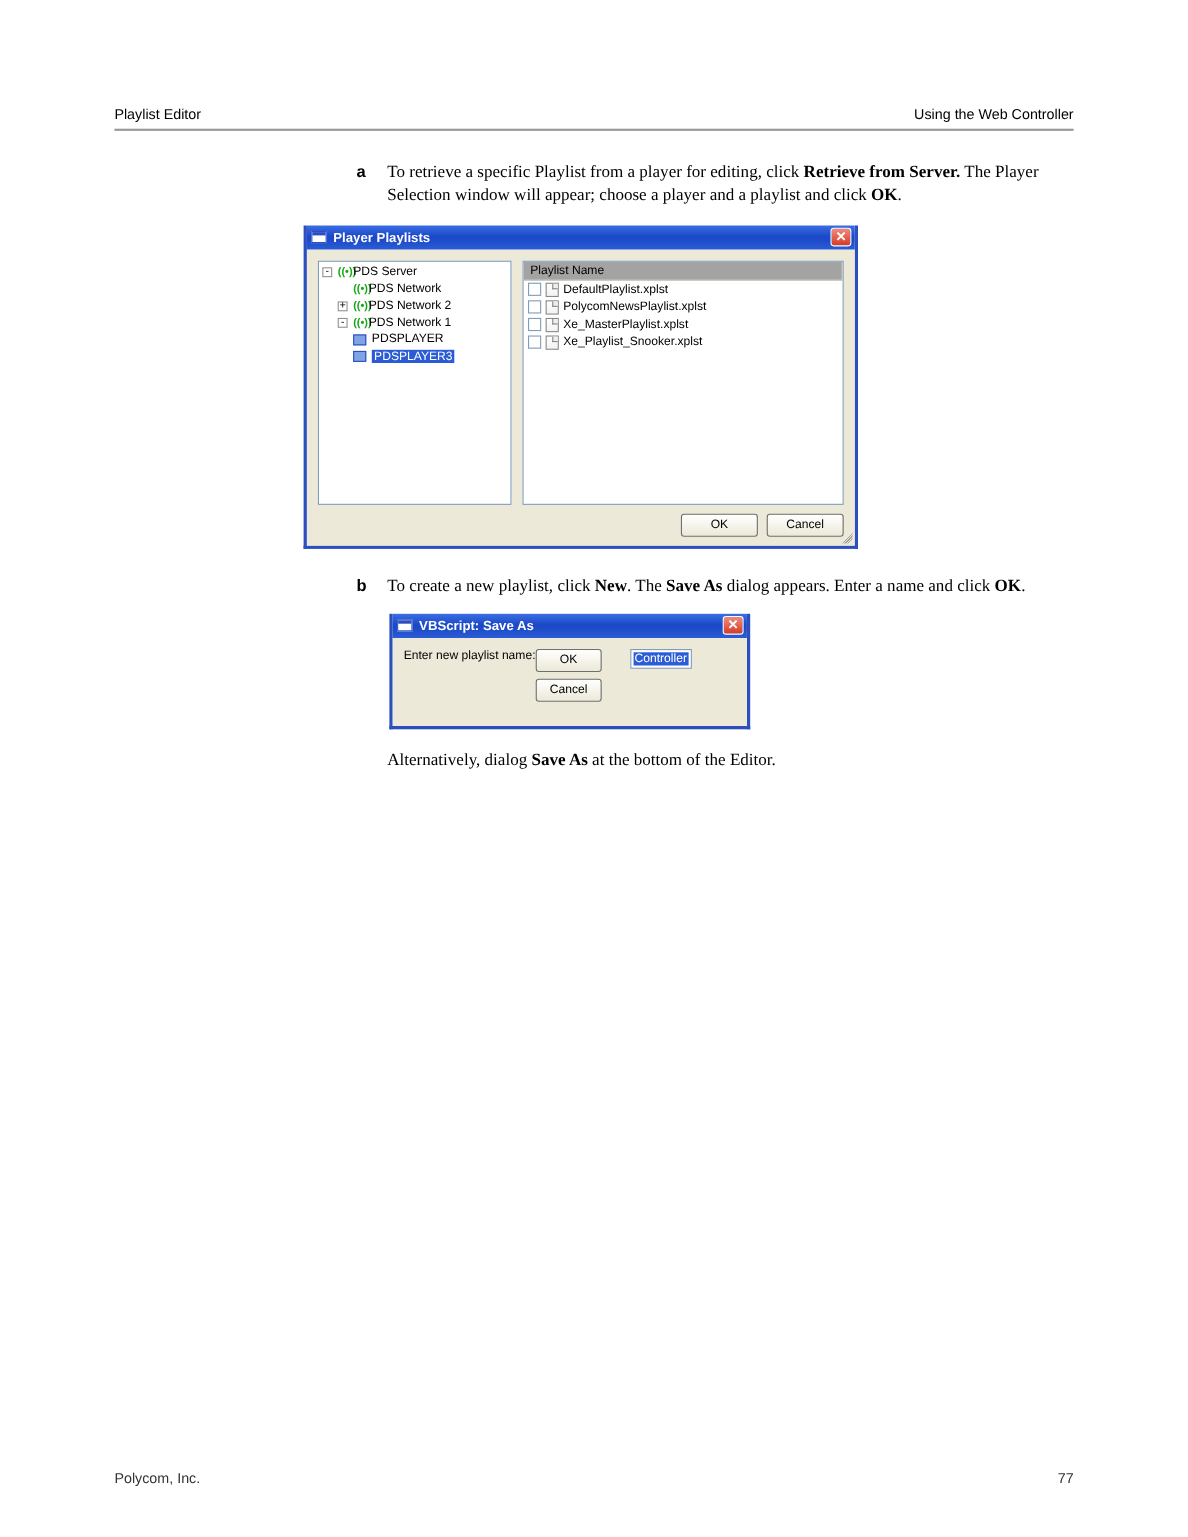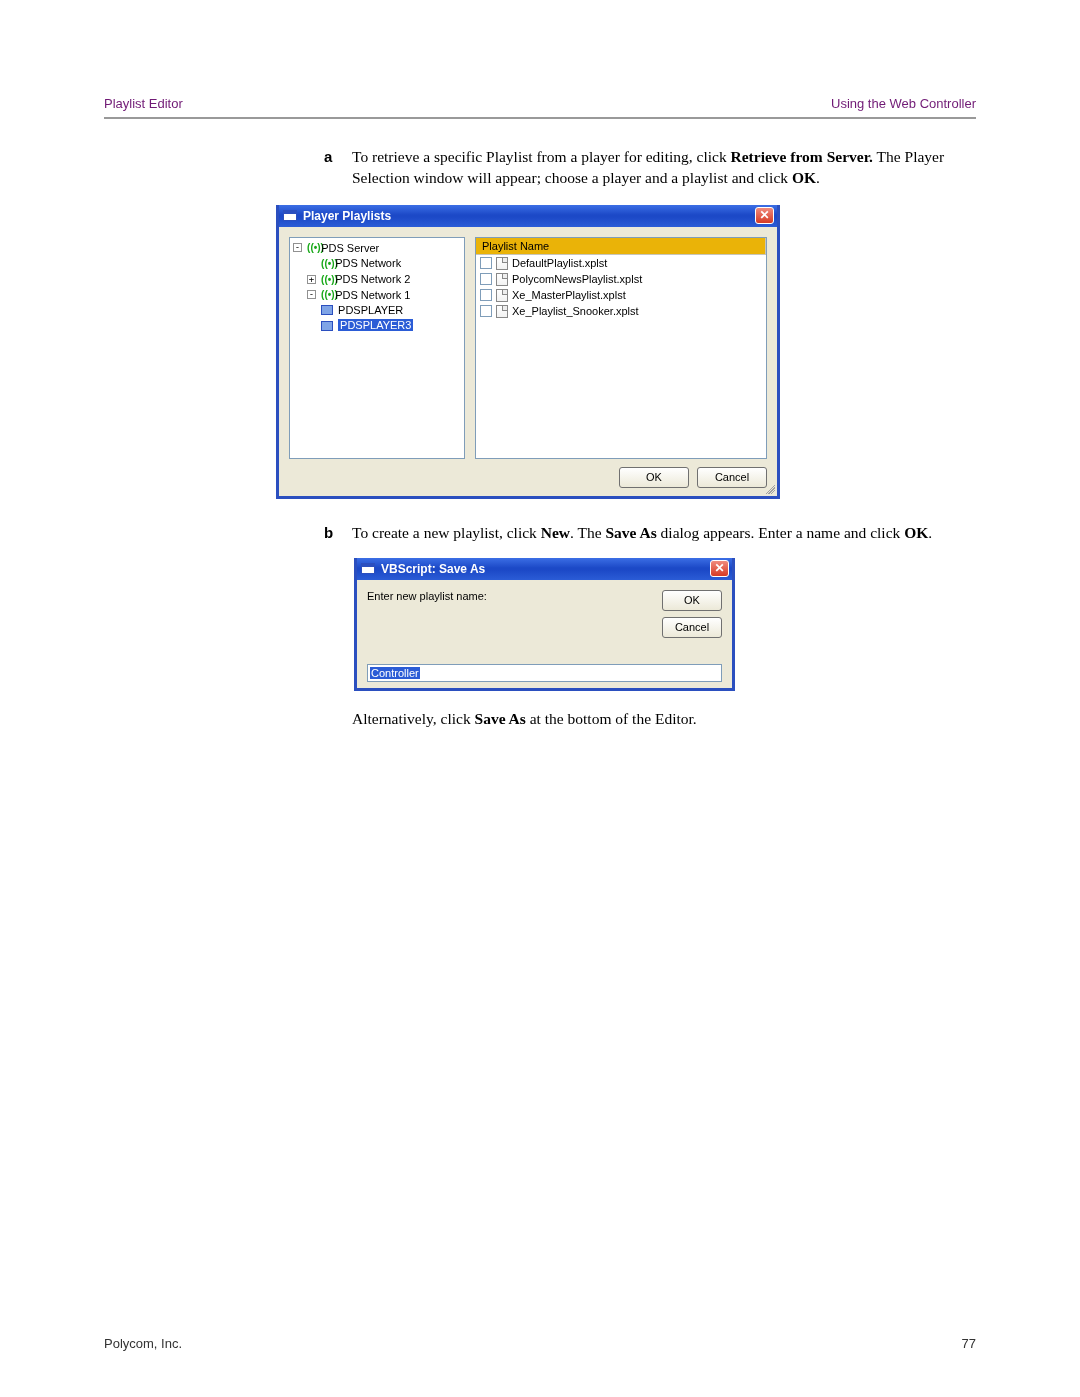--- a/index.html
+++ b/index.html
@@ -13,21 +13,21 @@
   .page {
     padding: 96px 104px 40px 104px;
     min-height: 1397px;
     position: relative;
   }
   .header-row {
     display: flex;
     justify-content: space-between;
     font-family: Arial, Helvetica, sans-serif;
     font-size: 13px;
-    color: #701a75;
+    color: #000000;
     padding-bottom: 6px;
   }
   .header-rule {
     border: none;
     border-top: 2px solid #999;
     margin: 0 0 28px 0;
   }
   .body-text {
     font-size: 15.5px;
     line-height: 1.35;
@@ -100,21 +100,21 @@
   }
   .tree-panel, .list-panel {
     background: #fff;
     border: 1px solid #7f9db9;
     height: 222px;
     overflow: hidden;
   }
   .tree-panel { width: 176px; padding: 2px 3px; }
   .list-panel { flex: 1; }
   .list-header {
-    background: #eab308;
+    background: #a3a3a3;
     border-bottom: 1px solid #c7c5b8;
     border-right: 1px solid #c7c5b8;
     padding: 2px 6px;
     font-size: 11px;
   }
   .list-items { padding: 2px 4px; }
   .list-row { display: flex; gap: 4px; height: 16px; }
   .chk {
     width: 12px; height: 12px;
     border: 1px solid #7f9db9;
@@ -177,32 +177,31 @@
     background:
       linear-gradient(135deg,transparent 60%,#a0a0a0 60%,#a0a0a0 65%,transparent 65%,
       transparent 70%,#a0a0a0 70%,#a0a0a0 75%,transparent 75%,
       transparent 80%,#a0a0a0 80%,#a0a0a0 85%,transparent 85%);
   }
   .dlg1-body { position: relative; }
 
   
   .dlg2 {
     margin: 14px 0 18px 250px;
-    width: 381px;
+    width: 328px;
     border-left: 3px solid #2b4fbf;
     border-right: 3px solid #2b4fbf;
     border-bottom: 3px solid #2b4fbf;
     font-family: Tahoma, Arial, sans-serif;
     font-size: 11px;
   }
   .dlg2-body {
     background:#ece9d8;
-    padding:10px 10px 6px 10px;
+    padding:10px 10px 22px 10px;
     display:flex;
-    flex-direction:column;
     gap:26px;
   }
   .dlg2-top { display:flex; justify-content:space-between; align-items:flex-start; }
   .dlg2-btns { display:flex; flex-direction:column; gap:6px; }
   .dlg2-input {
     border:1px solid #7f9db9;background:#fff;height:18px;
     padding:0 2px;display:flex;align-items:center;
   }
   .dlg2-input span {
     background:#2b5cd6;color:#fff;font-size:11px;padding:0 1px;
@@ -338,21 +337,21 @@
           <div class="winbtn" style="min-width:60px">Cancel</div>
         </div>
       </div>
       <div class="dlg2-input">
         <span>Controller</span>
       </div>
     </div>
   </div>
 
   <div class="body-text" style="margin-left:248px;">
-    <span>Alternatively, click </span><b>Save As</b><span> at the bottom of the Editor.</span>
+    <span>Alternatively, dialog </span><b>Save As</b><span> at the bottom of the Editor.</span>
   </div>
 
   <div class="footer-row">
     <span>Polycom, Inc.</span>
     <span>77</span>
   </div>
 
 </div>
 
 </body></html>

